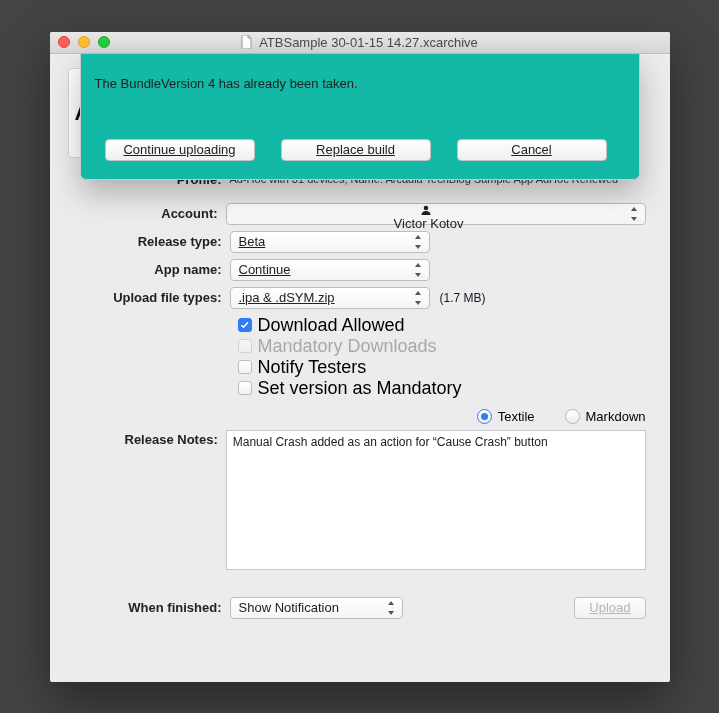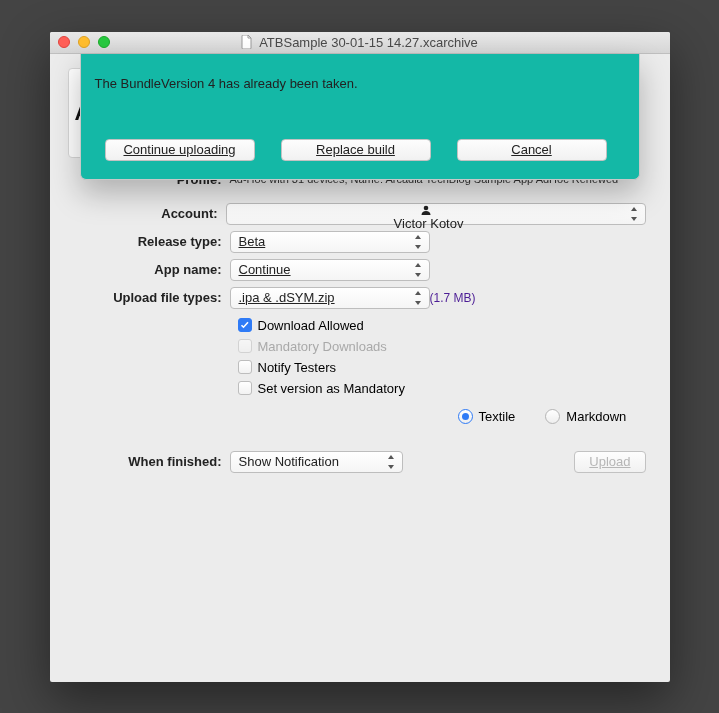--- a/index.html
+++ b/index.html
@@ -146,37 +146,38 @@
   }
 
   .w-full { width: 430px; flex-direction: column; }
   .w-med  { width: 200px; text-decoration: underline; }
   .w-sm   { width: 173px; }
 
   .person-glyph {
     display:inline-block; width:12px; height:12px; margin-right:6px;
   }
 
-  .size-hint { color: #4c1d95; font-size: 12px; }
+  .size-hint { margin-left: 10px; color: #0f172a; font-size: 12px; }
 
   .checks { margin-left: 170px; margin-top: 2px; }
-  .chk-row { display:flex; align-items:center; gap:6px; height:21px; font-size:13px; }
+  .chk-row { display:flex; align-items:center; gap:6px; height:21px; font-size:18px; }
   .chk {
     width: 14px; height: 14px; border-radius: 3px;
     border: 1px solid #bdbdbd; background: linear-gradient(#fff,#f2f2f2);
     display:flex; align-items:center; justify-content:center;
     font-size:11px; color:#fff;
   }
   .chk.checked { background: #2f7bf6; border-color:#2f7bf6; }
   .chk.disabled { opacity: 0.55; }
   .chk-label.disabled { color:#a9a9a9; }
 
   .radio-row {
     display:flex; gap:30px; margin-left: 390px; margin-top:10px; margin-bottom:6px;
     align-items:center;
+    justify-content:flex-end;
   }
   .radio {
     width:15px; height:15px; border-radius:50%;
     border:1px solid #b5b5b5; background:linear-gradient(#fff,#eee);
     display:flex; align-items:center; justify-content:center;
   }
   .radio.checked {
     border-color:#2f7bf6;
   }
   .radio.checked::after{
@@ -321,20 +322,24 @@
       <div class="radio-wrap">
         <div class="radio checked"></div>
         <span>Textile</span>
       </div>
       <div class="radio-wrap">
         <div class="radio"></div>
         <span>Markdown</span>
       </div>
     </div>
 
+    <div class="row" style="align-items:flex-start;">
+      <div class="label bold" style="padding-top:2px;">Release Notes:</div>
+      <textarea class="notes" style="">Manual Crash added as an action for “Cause Crash” button</textarea>
+    </div>
 
     <div class="row" style="margin-top:27px;">
       <div class="label bold">When finished:</div>
       <div class="select updown w-sm">
         <span>Show Notification</span>
         <span class="arrows"></span>
       </div>
       <div style="flex:1"></div>
       <div class="btn disabled">Upload</div>
     </div>

